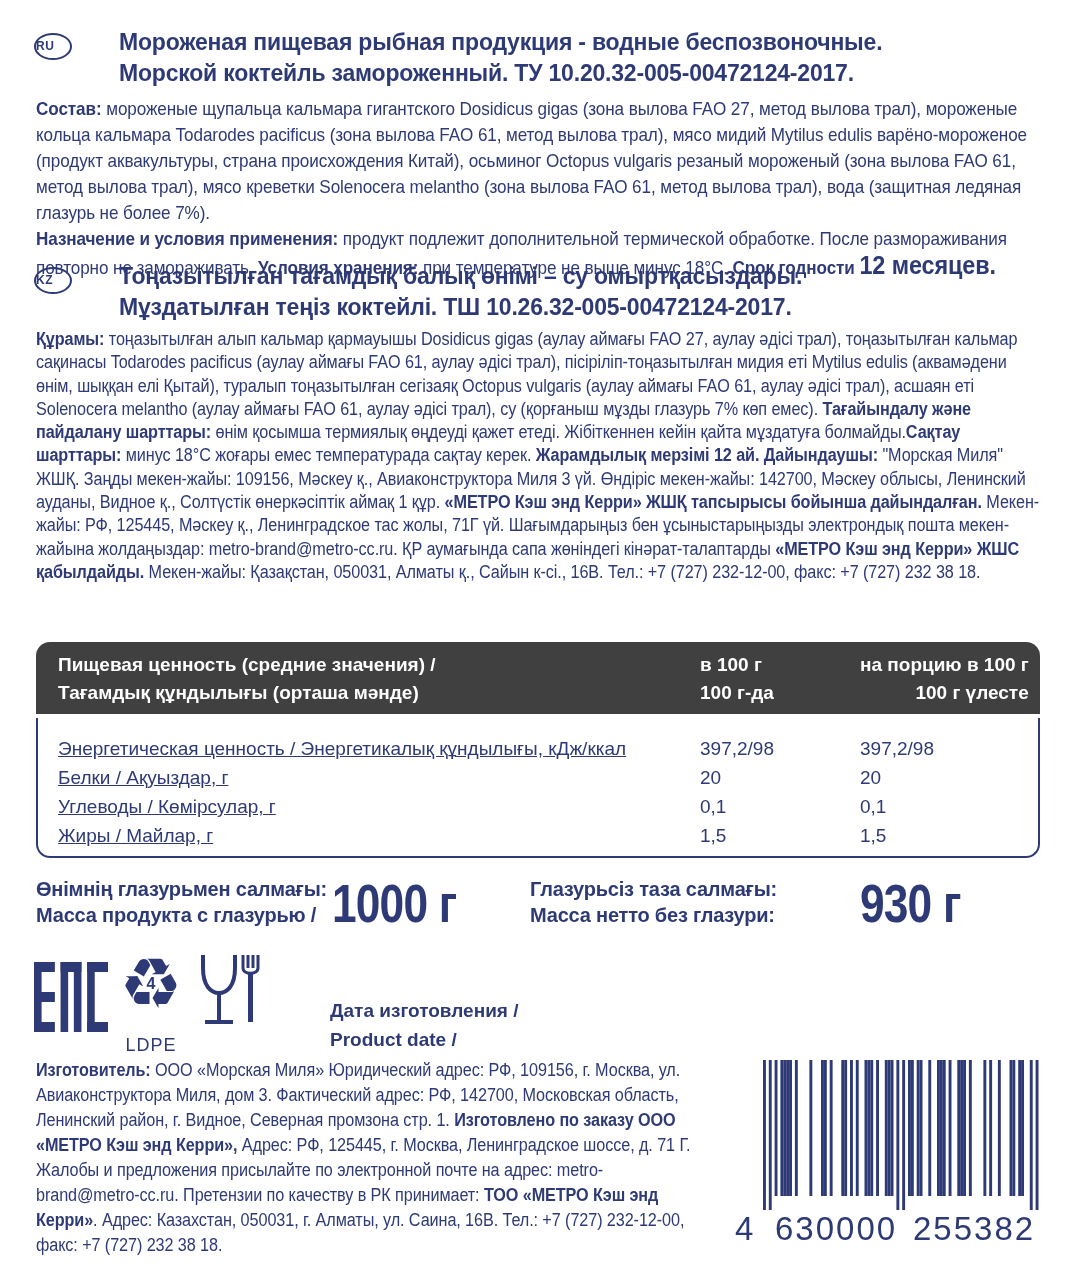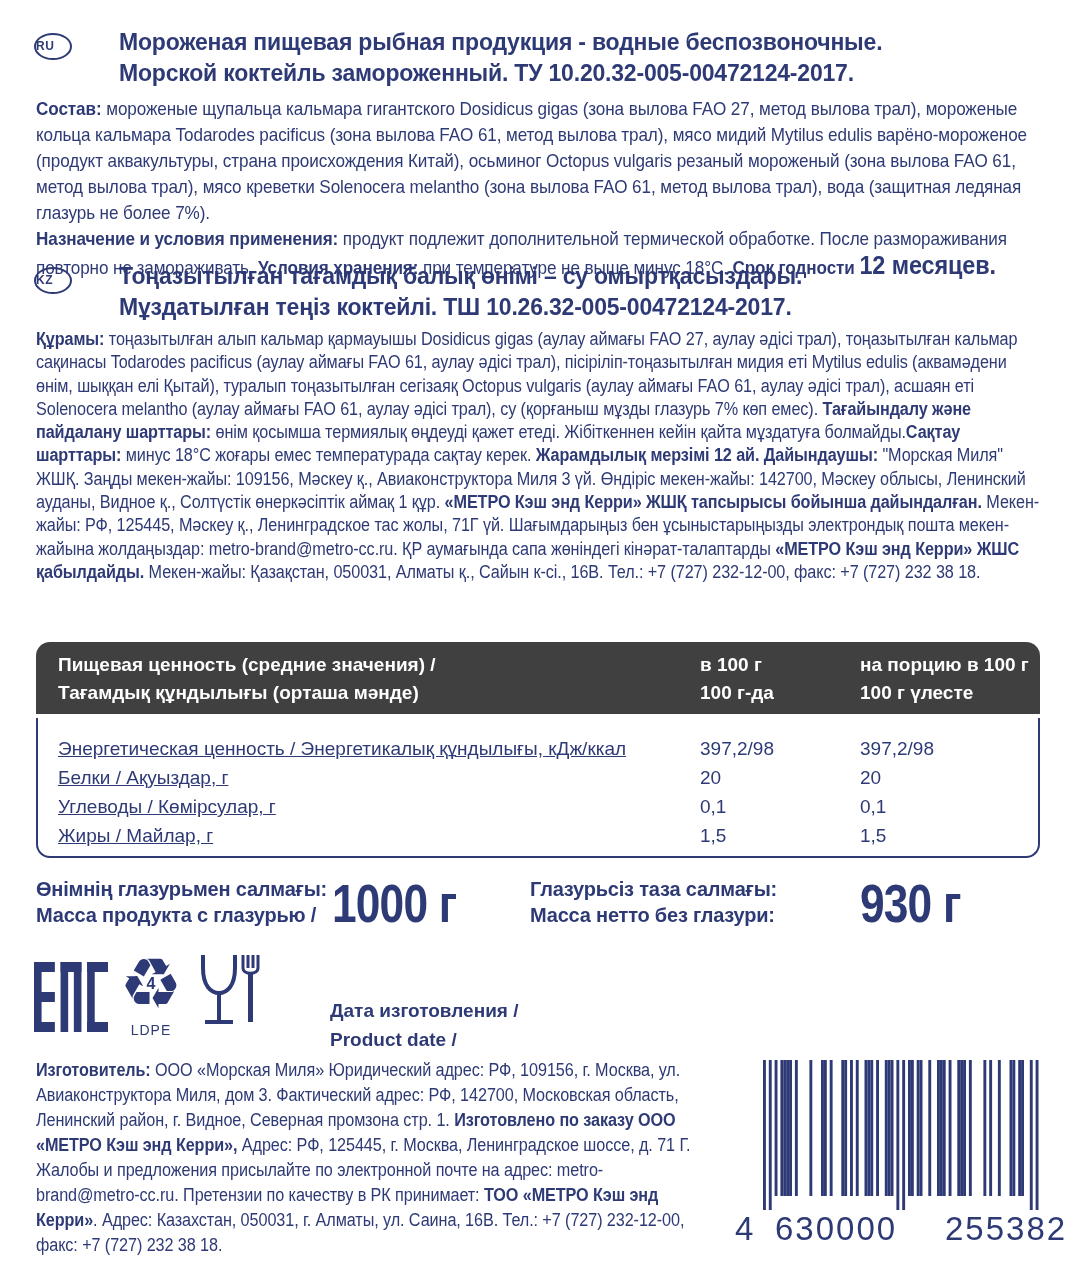--- a/index.html
+++ b/index.html
@@ -15,46 +15,46 @@
   .ru-body{left:36px;top:96px;width:1115px;font-size:19px;line-height:26px;}
   .ru-body p{margin:0;}
   .kz-body{left:36px;top:328px;width:1115px;font-size:18px;line-height:23.3px;}
   .mfr-body{left:36px;top:1058px;width:745px;font-size:18px;line-height:25px;}
   
   .ntable{position:absolute;left:36px;top:642px;width:1004px;}
   .ntable-header{position:relative;height:72px;background:#404040;color:#fff;
                  border-radius:14px 14px 0 0;font-size:19px;font-weight:700;line-height:28px;}
   .nth-col1{position:absolute;left:22px;top:9px;}
   .nth-col2{position:absolute;left:664px;top:9px;}
-  .nth-col3{position:absolute;left:824px;top:9px;}
+  .nth-col3{position:absolute;left:824px;top:9px;text-align:right;}
   .ntable-body{position:relative;margin-top:4px;height:140px;border:2px solid #2e3a75;border-top:none;
                border-radius:0 0 14px 14px;padding-top:16px;box-sizing:border-box;font-size:19px;}
   .nrow{position:relative;height:29px;line-height:29px;}
   .nrow .cell-label{position:absolute;left:20px;white-space:nowrap;text-decoration:underline;}
   .nrow .cell-per100{position:absolute;left:662px;}
   .nrow .cell-portion{position:absolute;left:822px;}
   
   .mass-label{position:absolute;font-size:20px;font-weight:700;line-height:26px;letter-spacing:-0.2px;white-space:nowrap;}
   .mass-value{position:absolute;font-size:54px;font-weight:700;letter-spacing:-1px;white-space:nowrap;
               transform:scaleX(0.82);transform-origin:0 0;}
   
   .eac-mark{position:absolute;left:34px;top:962px;}
   .recycle-wrap{position:absolute;left:112px;top:948px;width:78px;text-align:center;}
   .recycle-glyph{font-size:70px;line-height:72px;display:block;}
   .recycle-num{position:absolute;left:0;right:0;top:27px;font-size:16px;font-weight:700;text-align:center;}
-  .recycle-code{display:block;margin-top:2px;font-size:14px;letter-spacing:1px;font-weight:400;}
+  .recycle-code{display:block;margin-top:15px;font-size:18px;letter-spacing:1px;font-weight:400;}
   .glassfork{position:absolute;left:198px;top:952px;}
   .date-block{position:absolute;left:330px;top:996px;font-size:19px;font-weight:700;line-height:29px;}
   
   .barcode{position:absolute;left:735px;top:1060px;width:320px;height:200px;}
   .barcode svg{position:absolute;left:28px;top:0;}
   .bc-num{position:absolute;top:150px;font-size:33px;letter-spacing:2px;white-space:nowrap;}
   .bc-d1{left:0;}
   .bc-d2{left:40px;}
-  .bc-d3{left:178px;margin-left:32px;}
+  .bc-d3{left:178px;}
 </style>
 </head>
 <body>
 
 <div class="label-root">
 
   <div class="badge" style="left:34px;top:33px;">RU</div>
   <div class="h-title" style="top:27px;">
     <div>Мороженая пищевая рыбная продукция - водные беспозвоночные.</div>
     <div>Морской коктейль замороженный. ТУ 10.20.32-005-00472124-2017.</div>

